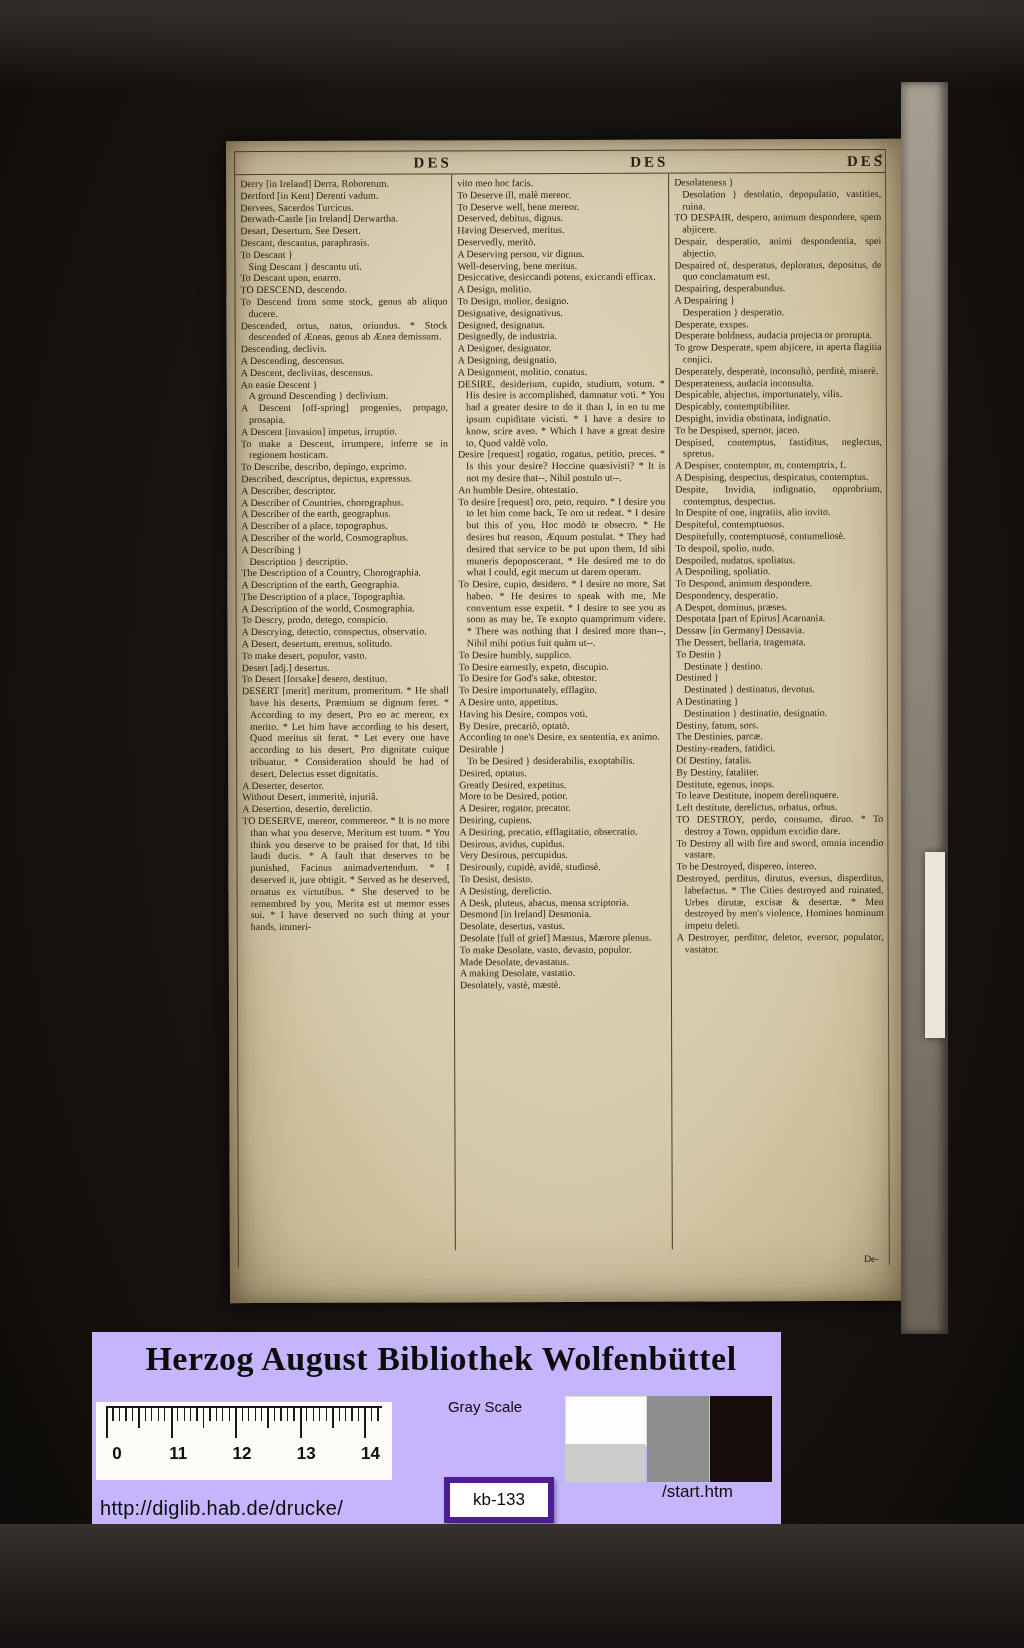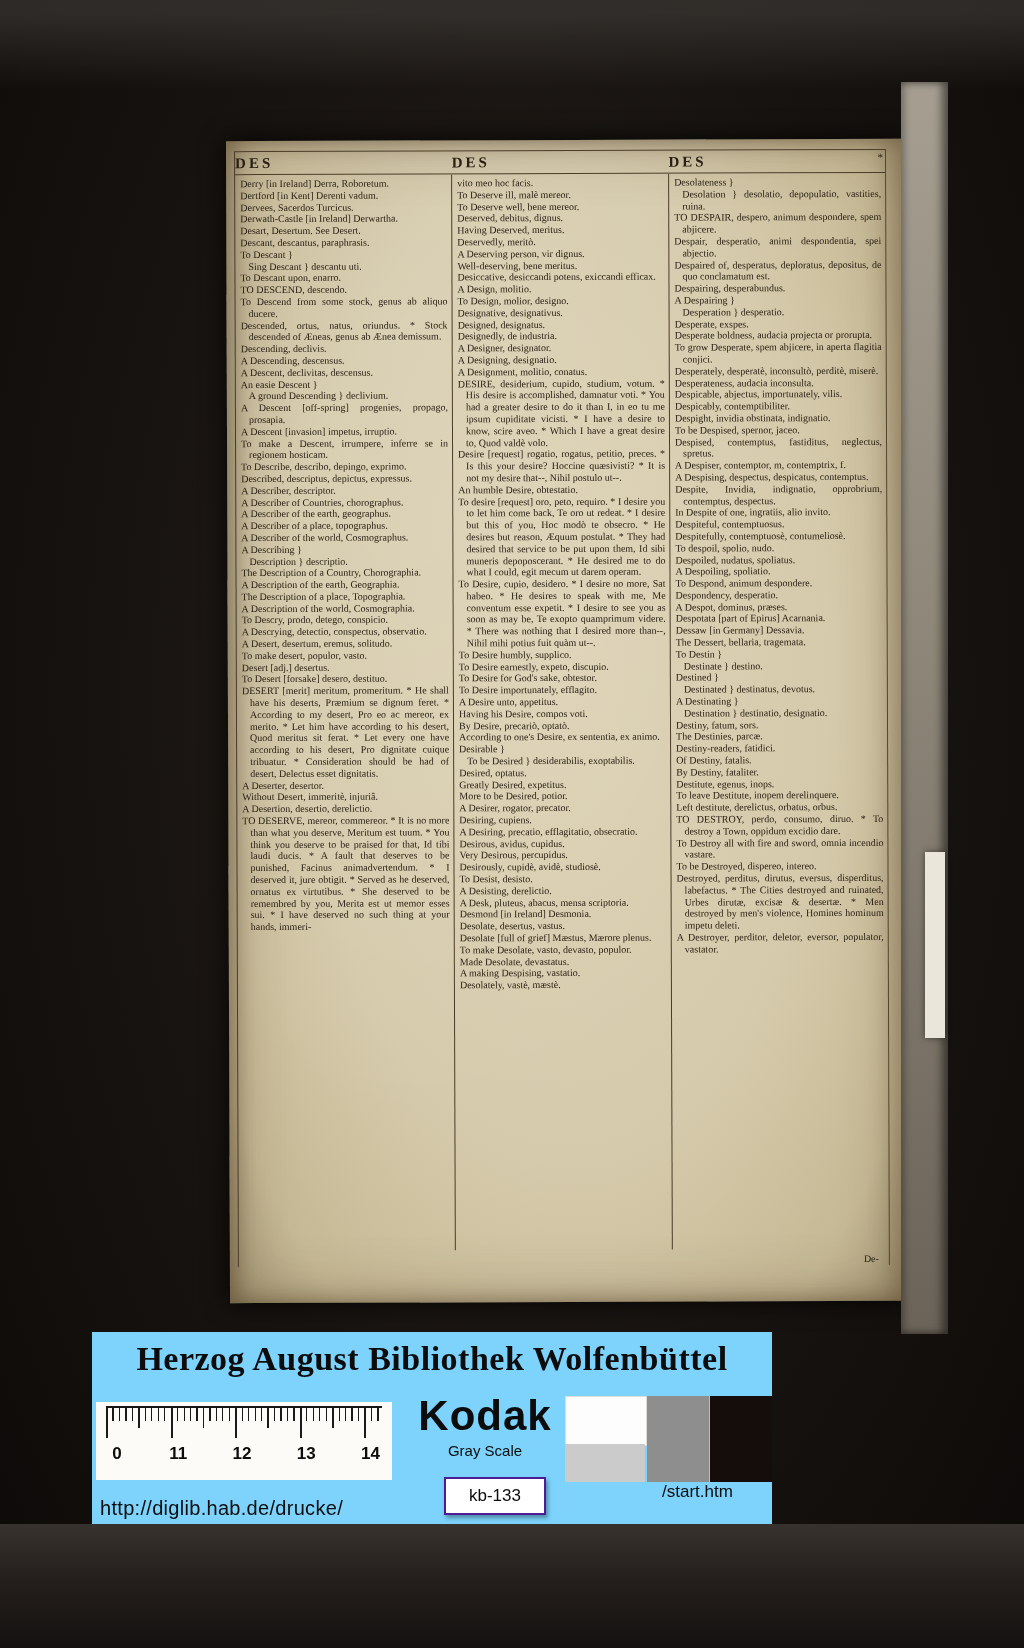--- a/index.html
+++ b/index.html
@@ -26,21 +26,21 @@
     border-left:1.5px solid #4a3c28; border-right:1px solid #55452e;
   }
   .headrow{
     position:relative;
     display:flex;
     border-top:1px solid #4a3c28;
     border-bottom:1.2px solid #4a3c28;
     padding:3px 0 2px;
   }
   .headrow span.des{
-    flex:1; text-align:left; font-weight:bold; font-size:15px; letter-spacing:3px;
+    flex:1; text-align:right; font-weight:bold; font-size:15px; letter-spacing:3px;
   }
   .sigmark{position:absolute; right:2px; top:1px; font-size:11px;}
   .cols{display:flex; height:1076px; overflow:hidden;}
   .col{
     flex:1; padding:3px 4px 0 5px;
     font-size:10px; line-height:11.8px; text-align:justify;
     overflow:hidden;
   }
   .col + .col{border-left:1px solid #4a3c28;}
   .entry{white-space:pre-line; padding-left:8px; text-indent:-8px;}
@@ -53,23 +53,24 @@
     box-shadow: inset -6px 0 8px rgba(0,0,0,.5), inset 4px 0 6px rgba(0,0,0,.25);
   }
   .edge-tab{
     position:absolute; left:925px; top:852px; width:20px; height:186px;
     background:#ebe6da; box-shadow:0 0 6px rgba(0,0,0,.5);
   }
 
   
   .footer{
     position:absolute; left:92px; top:1332px; width:680px; height:192px;
-    background:#7dd3fc;
+    background:#c4b5fd;
     font-family:"Liberation Sans", sans-serif;
     color:#0c0c0c;
+    padding-left:9px;
   }
   .lib-title{
     font-family:"Liberation Serif", serif;
     font-weight:bold; font-size:34px; letter-spacing:.5px;
     text-align:center; padding-top:8px; white-space:nowrap;
   }
   .ruler{
     position:absolute; left:4px; top:70px; width:296px; height:78px; background:#fcfbf8;
   }
   .ruler-ticks{
@@ -90,21 +91,21 @@
   .kodak-block{position:absolute; left:308px; top:62px; width:170px; text-align:center;}
   .kodak-word{font-weight:bold; font-size:42px; line-height:44px; letter-spacing:1px;}
   .grayscale-word{font-size:15px; margin-top:4px;}
   .sw{position:absolute;}
   .sw-white{left:473px; top:64px; width:80px; height:48px; background:#fdfdfd; border:1px solid #e0ddd6;}
   .sw-light{left:473px; top:112px; width:80px; height:38px; background:#cbcbcb;}
   .sw-mid{left:555px; top:64px; width:62px; height:86px; background:#8e8e8e;}
   .sw-dark{left:618px; top:64px; width:62px; height:86px; background:#140d0b;}
   .shelfmark-box{
     position:absolute; left:352px; top:145px; width:98px; height:34px;
-    background:#ffffff; border:2px solid #4c1d95;
+    background:#ffffff; border:6px solid #4c1d95;
     box-shadow:2px 3px 4px rgba(0,0,0,.35);
     display:flex; align-items:center; justify-content:center;
     font-size:17px; cursor:pointer;
   }
   .start-link{
     position:absolute; left:570px; top:150px; font-size:17px; cursor:pointer;text-align:center;
   }
   .base-url{
     position:absolute; left:8px; top:165px; font-size:20px; letter-spacing:.3px;
   }
@@ -214,21 +215,21 @@
           <div class="entry">Very Desirous, percupidus.</div>
           <div class="entry">Desirously, cupidè, avidè, studiosè.</div>
           <div class="entry">To Desist, desisto.</div>
           <div class="entry">A Desisting, derelictio.</div>
           <div class="entry">A Desk, pluteus, abacus, mensa scriptoria.</div>
           <div class="entry">Desmond [in Ireland] Desmonia.</div>
           <div class="entry">Desolate, desertus, vastus.</div>
           <div class="entry">Desolate [full of grief] Mæstus, Mærore plenus.</div>
           <div class="entry">To make Desolate, vasto, devasto, populor.</div>
           <div class="entry">Made Desolate, devastatus.</div>
-          <div class="entry">A making Despising, vastatio.</div>
+          <div class="entry">A making Desolate, vastatio.</div>
           <div class="entry">Desolately, vastè, mæstè.</div>
         </div>
       <div class="col">
           <div class="entry">Desolateness }
 Desolation } desolatio, depopulatio, vastities, ruina.</div>
           <div class="entry">TO DESPAIR, despero, animum despondere, spem abjicere.</div>
           <div class="entry">Despair, desperatio, animi despondentia, spei abjectio.</div>
           <div class="entry">Despaired of, desperatus, deploratus, depositus, de quo conclamatum est.</div>
           <div class="entry">Despairing, desperabundus.</div>
           <div class="entry">A Despairing }
@@ -294,21 +295,20 @@
     <div class="ruler-numbers">
         <div class="ruler-num">0</div>
         <div class="ruler-num">11</div>
         <div class="ruler-num">12</div>
         <div class="ruler-num">13</div>
         <div class="ruler-num">14</div>
       </div>
   </div>
 
   <div class="kodak-block">
-    <div class="kodak-word">Kodak</div>
     <div class="grayscale-word">Gray Scale</div>
   </div>
 
   <div class="sw sw-white"></div>
   <div class="sw sw-light"></div>
   <div class="sw sw-mid"></div>
   <div class="sw sw-dark"></div>
 
   <div class="shelfmark-box">kb-133</div>
   <div class="start-link">/start.htm</div>

